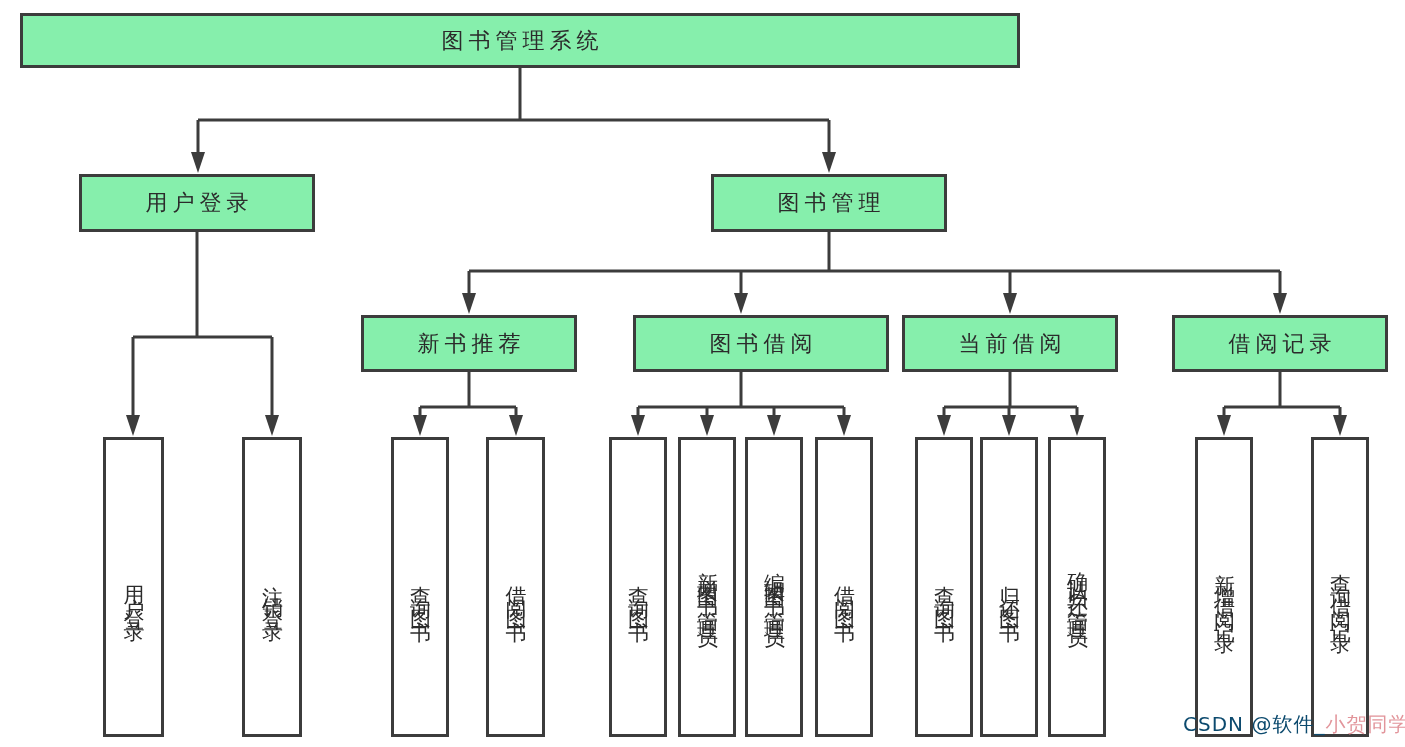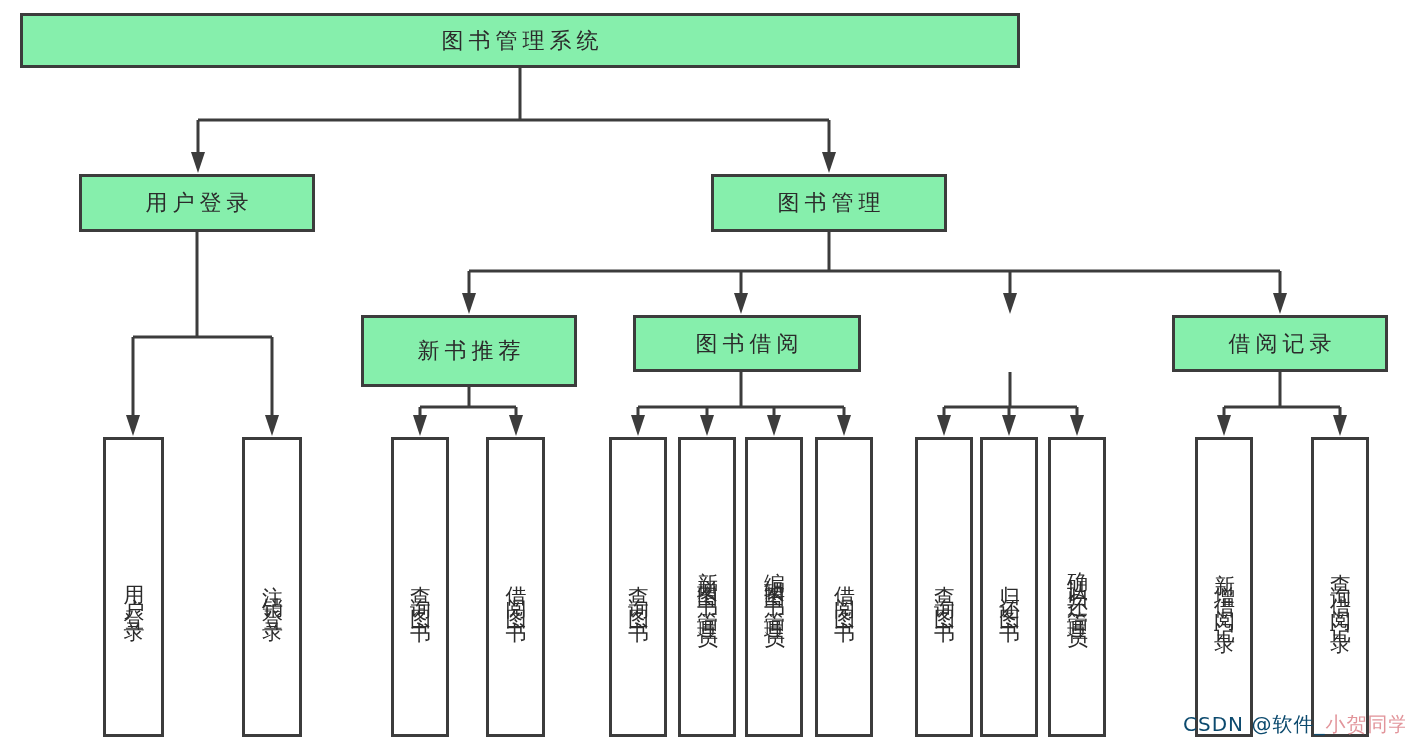--- a/index.html
+++ b/index.html
@@ -129,25 +129,28 @@
     <span class="hlabel">图书管理系统</span>
   </div>
 
   <div class="node" style="left:79px;top:174px;width:236px;height:58px;">
     <span class="hlabel">用户登录</span>
   </div>
   <div class="node" style="left:711px;top:174px;width:236px;height:58px;">
     <span class="hlabel">图书管理</span>
   </div>
 
-  <div class="node" style="left:361px;top:315px;width:216px;height:72px;">
+  <div class="node" style="left:361px;top:315px;width:216px;height:57px;">
     <span class="hlabel">新书推荐</span>
   </div>
-  <div class="node" style="left:633px;top:315px;width:228px;height:57px;">
+  <div class="node" style="left:633px;top:315px;width:256px;height:57px;">
     <span class="hlabel">图书借阅</span>
+  </div>
+  <div class="node" style="left:902px;top:315px;width:216px;height:57px;">
+    <span class="hlabel">当前借阅</span>
   </div>
   <div class="node" style="left:1172px;top:315px;width:216px;height:57px;">
     <span class="hlabel">借阅记录</span>
   </div>
 
   <div class="leaf" style="left:103px;top:437px;width:61px;height:300px;">
     <span class="vlabel">用户登录</span>
   </div>
   <div class="leaf" style="left:242px;top:437px;width:60px;height:300px;">
     <span class="vlabel">注销登录</span>

